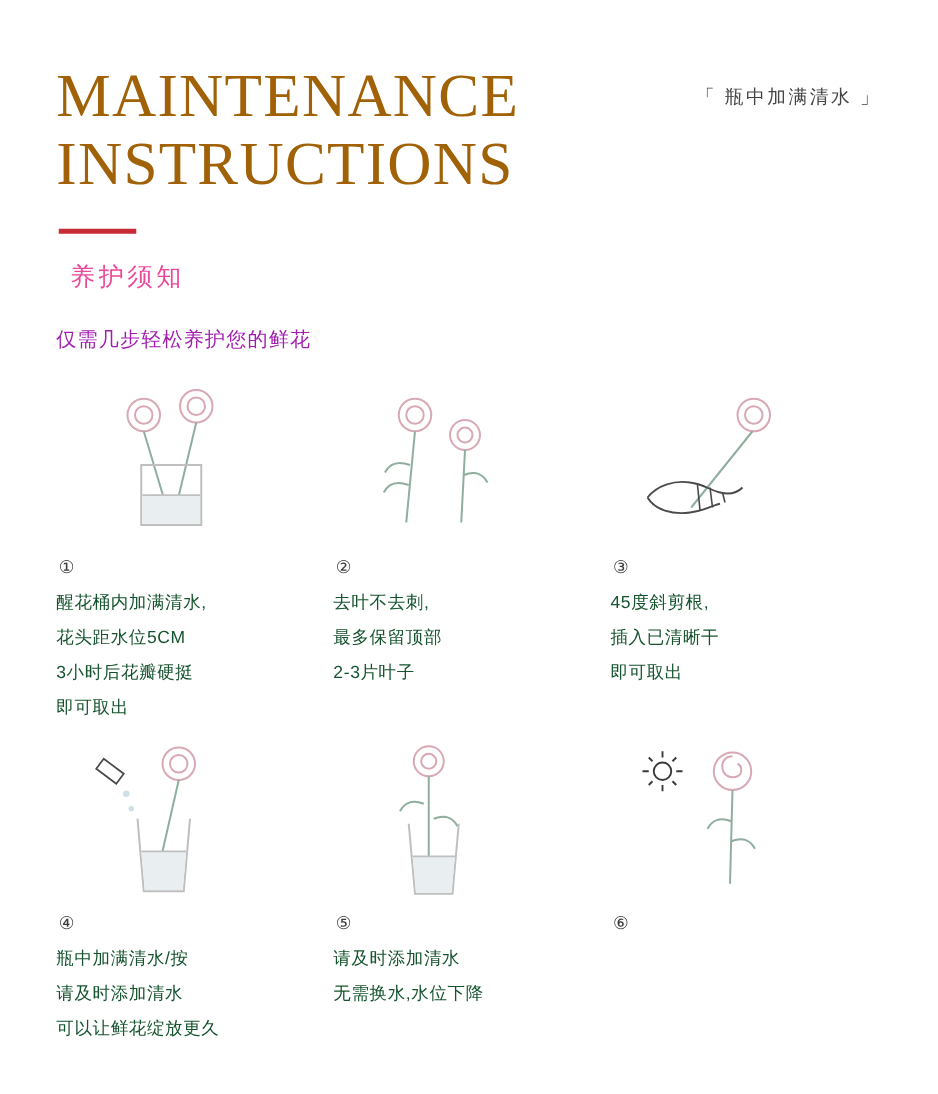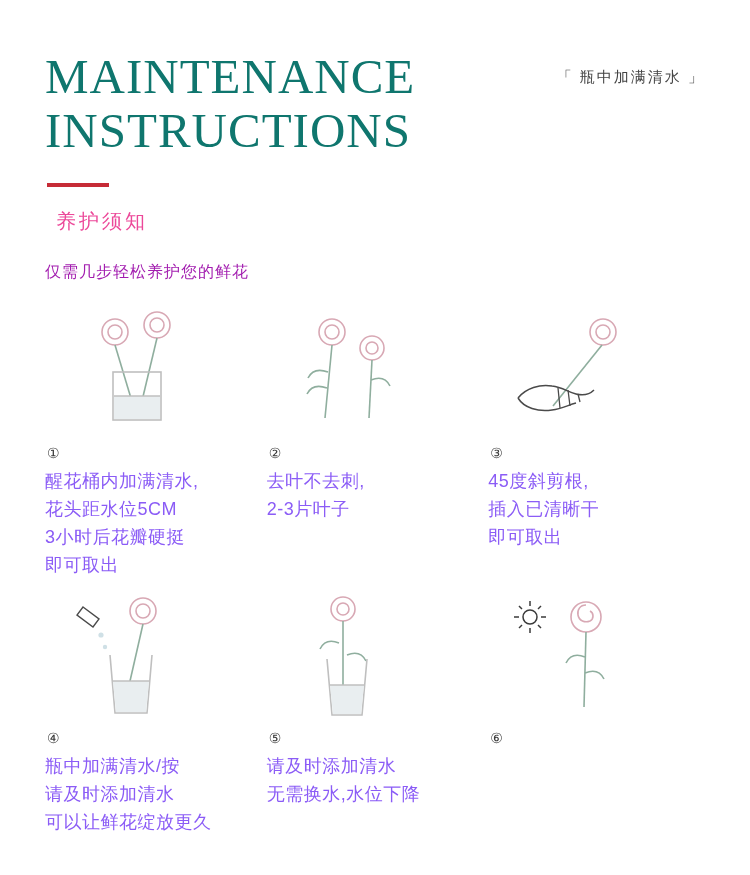--- a/index.html
+++ b/index.html
@@ -26,21 +26,21 @@
     position: absolute;
     left: 45px;
     top: 50px;
     width: 660px;
   }
   .title-en {
     font-family: "Liberation Serif", serif;
     font-size: 49px;
     line-height: 54px;
     letter-spacing: 1px;
-    color: #0f766e;
+    color: #a16207;
     font-weight: normal;
     margin: 0;
     white-space: pre-line;
   }
   .tagline {
     position: absolute;
     right: 0;
     top: 18px;
     font-size: 15px;
     color: #444;
@@ -94,23 +94,23 @@
     left: 10px;
     top: 0;
   }
   .step-num {
     font-size: 14px;
     color: #3a3a3a;
     margin: 8px 0 7px 2px;
     line-height: 1;
   }
   .step-lines {
-    font-size: 18px;
+    font-size: 14px;
     line-height: 28px;
-    color: #8b5cf6;
+    color: #14532d;
     letter-spacing: 0.5px;
   }
   .step-lines div {
     white-space: nowrap;
   }
 </style>
 </head>
 <body>
 
 <div class="page">
@@ -164,20 +164,21 @@
           <path d="M55 35 L48 108" stroke="#8fae9e" stroke-width="1.6" fill="none"></path>
           <path d="M95 50 L92 108" stroke="#8fae9e" stroke-width="1.6" fill="none"></path>
           <path d="M51 62 C40 58 34 62 31 68" stroke="#8fae9e" stroke-width="1.6" fill="none"></path>
           <path d="M50 78 C39 74 33 78 30 84" stroke="#8fae9e" stroke-width="1.6" fill="none"></path>
           <path d="M94 70 C104 66 110 70 113 76" stroke="#8fae9e" stroke-width="1.6" fill="none"></path>
         </svg>
       </div>
       <div class="step-num">②</div>
       <div class="step-lines">
         <div>去叶不去刺,</div>
+        <div>最多保留顶部</div>
         <div>2-3片叶子</div>
       </div>
     </div>
 
     <div class="cell">
       <div class="art">
         <svg width="150" height="128" viewBox="0 0 150 128">
           <g fill="none" stroke="#d8a8b4" stroke-width="1.6">
             <circle cx="105" cy="22" r="13"></circle>
               <circle cx="105" cy="22" r="7"></circle>

